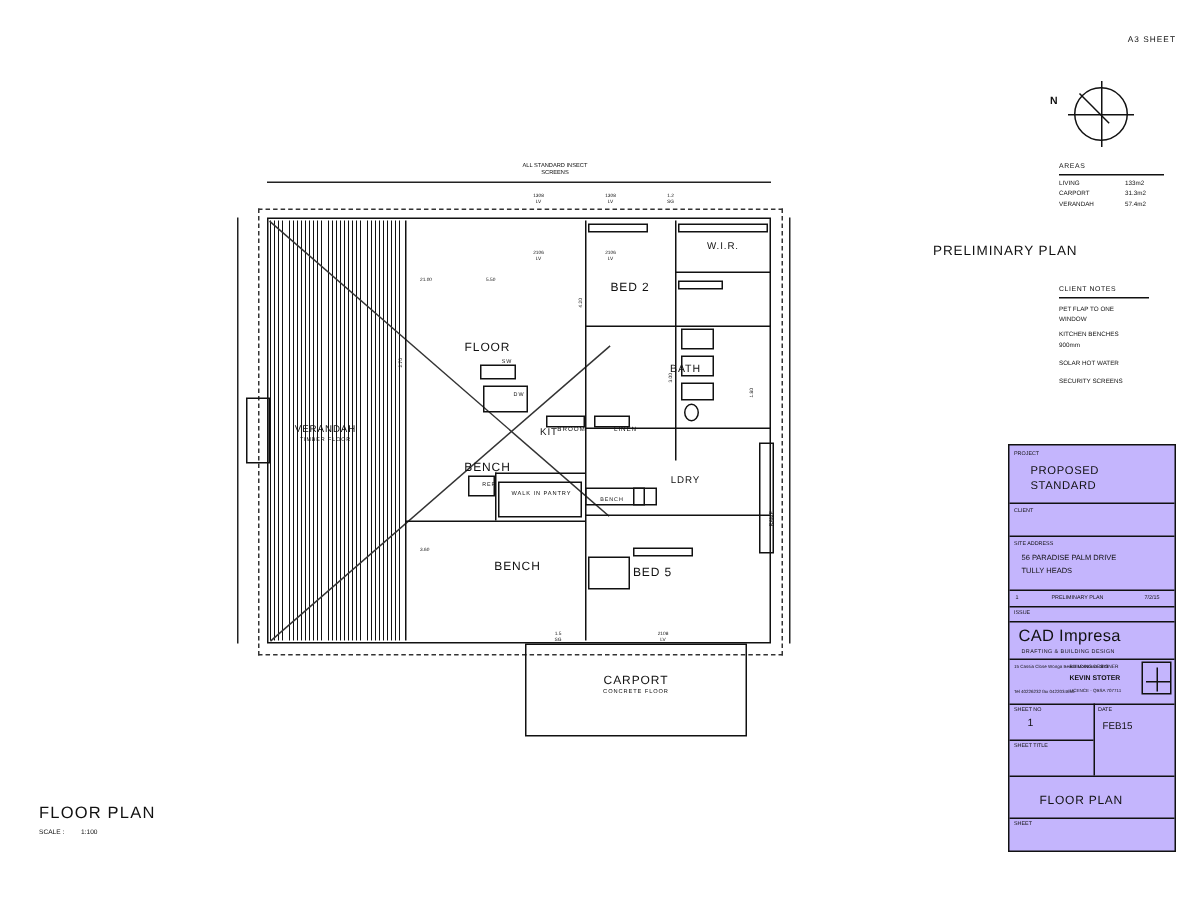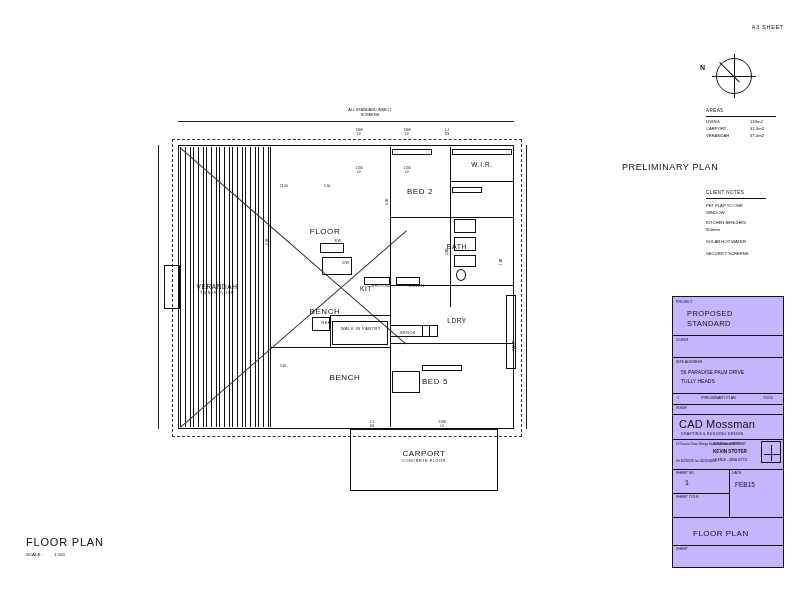--- a/index.html
+++ b/index.html
@@ -272,21 +272,21 @@
 
     <div class="val" style="left:4px; top:99px; font-size:3.6px;">1</div>
     <div class="val" style="left:28px; top:99px; font-size:3.6px;">PRELIMINARY PLAN</div>
     <div class="val" style="left:90px; top:99px; font-size:3.6px;">7/2/15</div>
 
     <div class="row" style="top:107px;"></div>
     <div class="lbl" style="left:3px; top:109px;">ISSUE</div>
 
     <div class="row" style="top:117px;"></div>
 
-    <div class="val" style="left:6px; top:121px; font-size:11px; letter-spacing:.2px;">CAD Mossman</div>
+    <div class="val" style="left:6px; top:121px; font-size:11px; letter-spacing:.2px;">CAD Impresa</div>
     <div class="val" style="left:8px; top:135px; font-size:3.6px; letter-spacing:.3px;">DRAFTING &amp; BUILDING DESIGN</div>
 
     <div class="row" style="top:142px;"></div>
 
     <div class="val" style="left:3px; top:145px; font-size:3px; line-height:1.35;">15 Cassia Close
 Wonga Beach
 Mossman 4873</div>
     <div class="val" style="left:3px; top:162px; font-size:3px; line-height:1.35;">Tel    40226232
 fax    0422034655</div>
 

